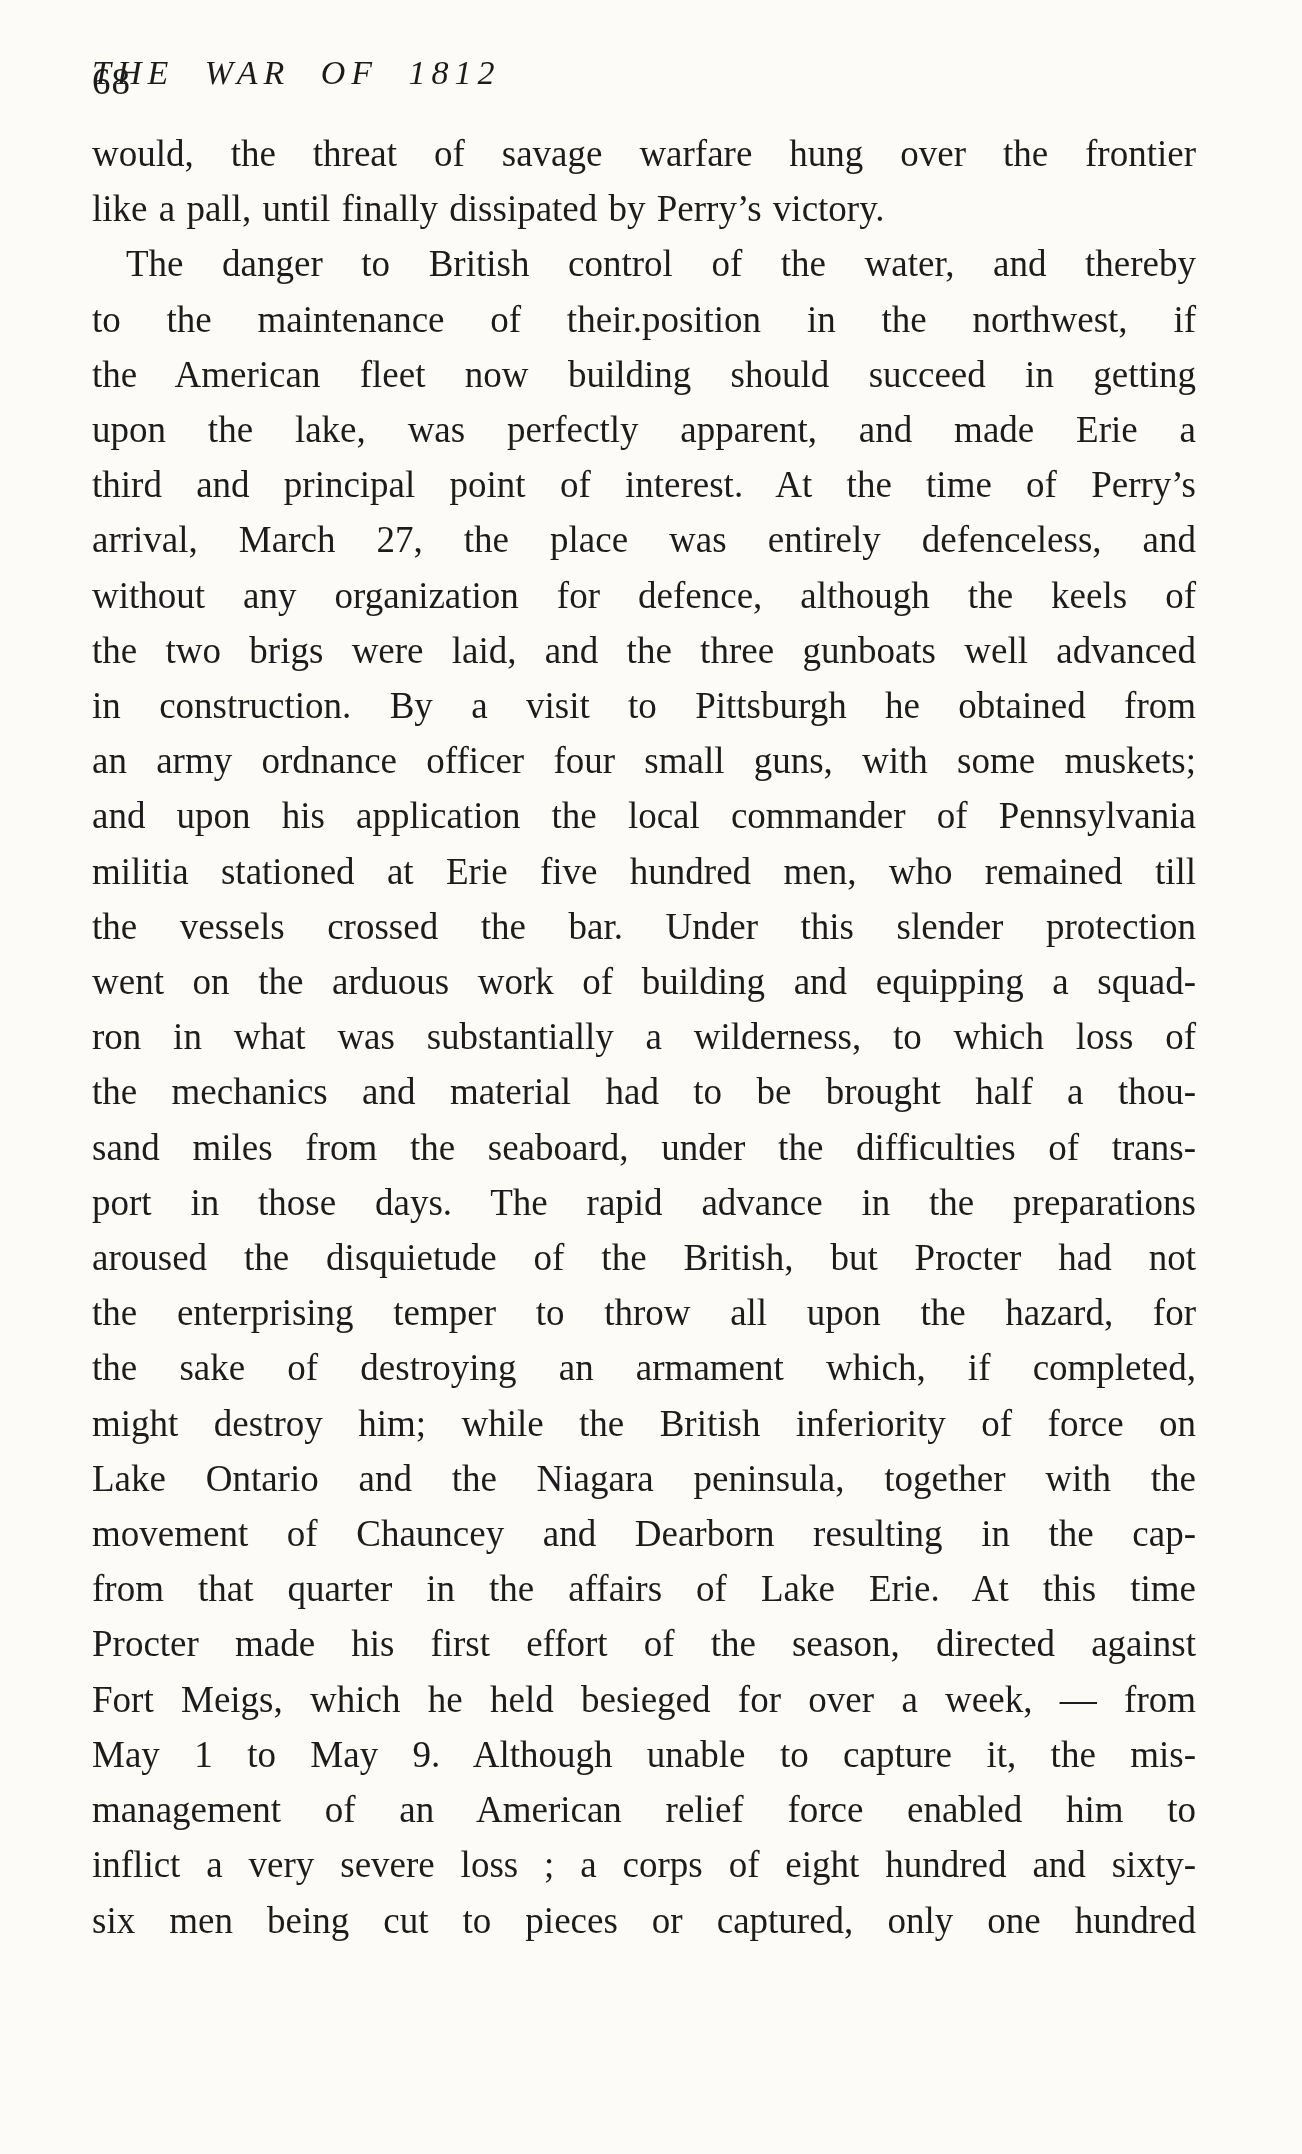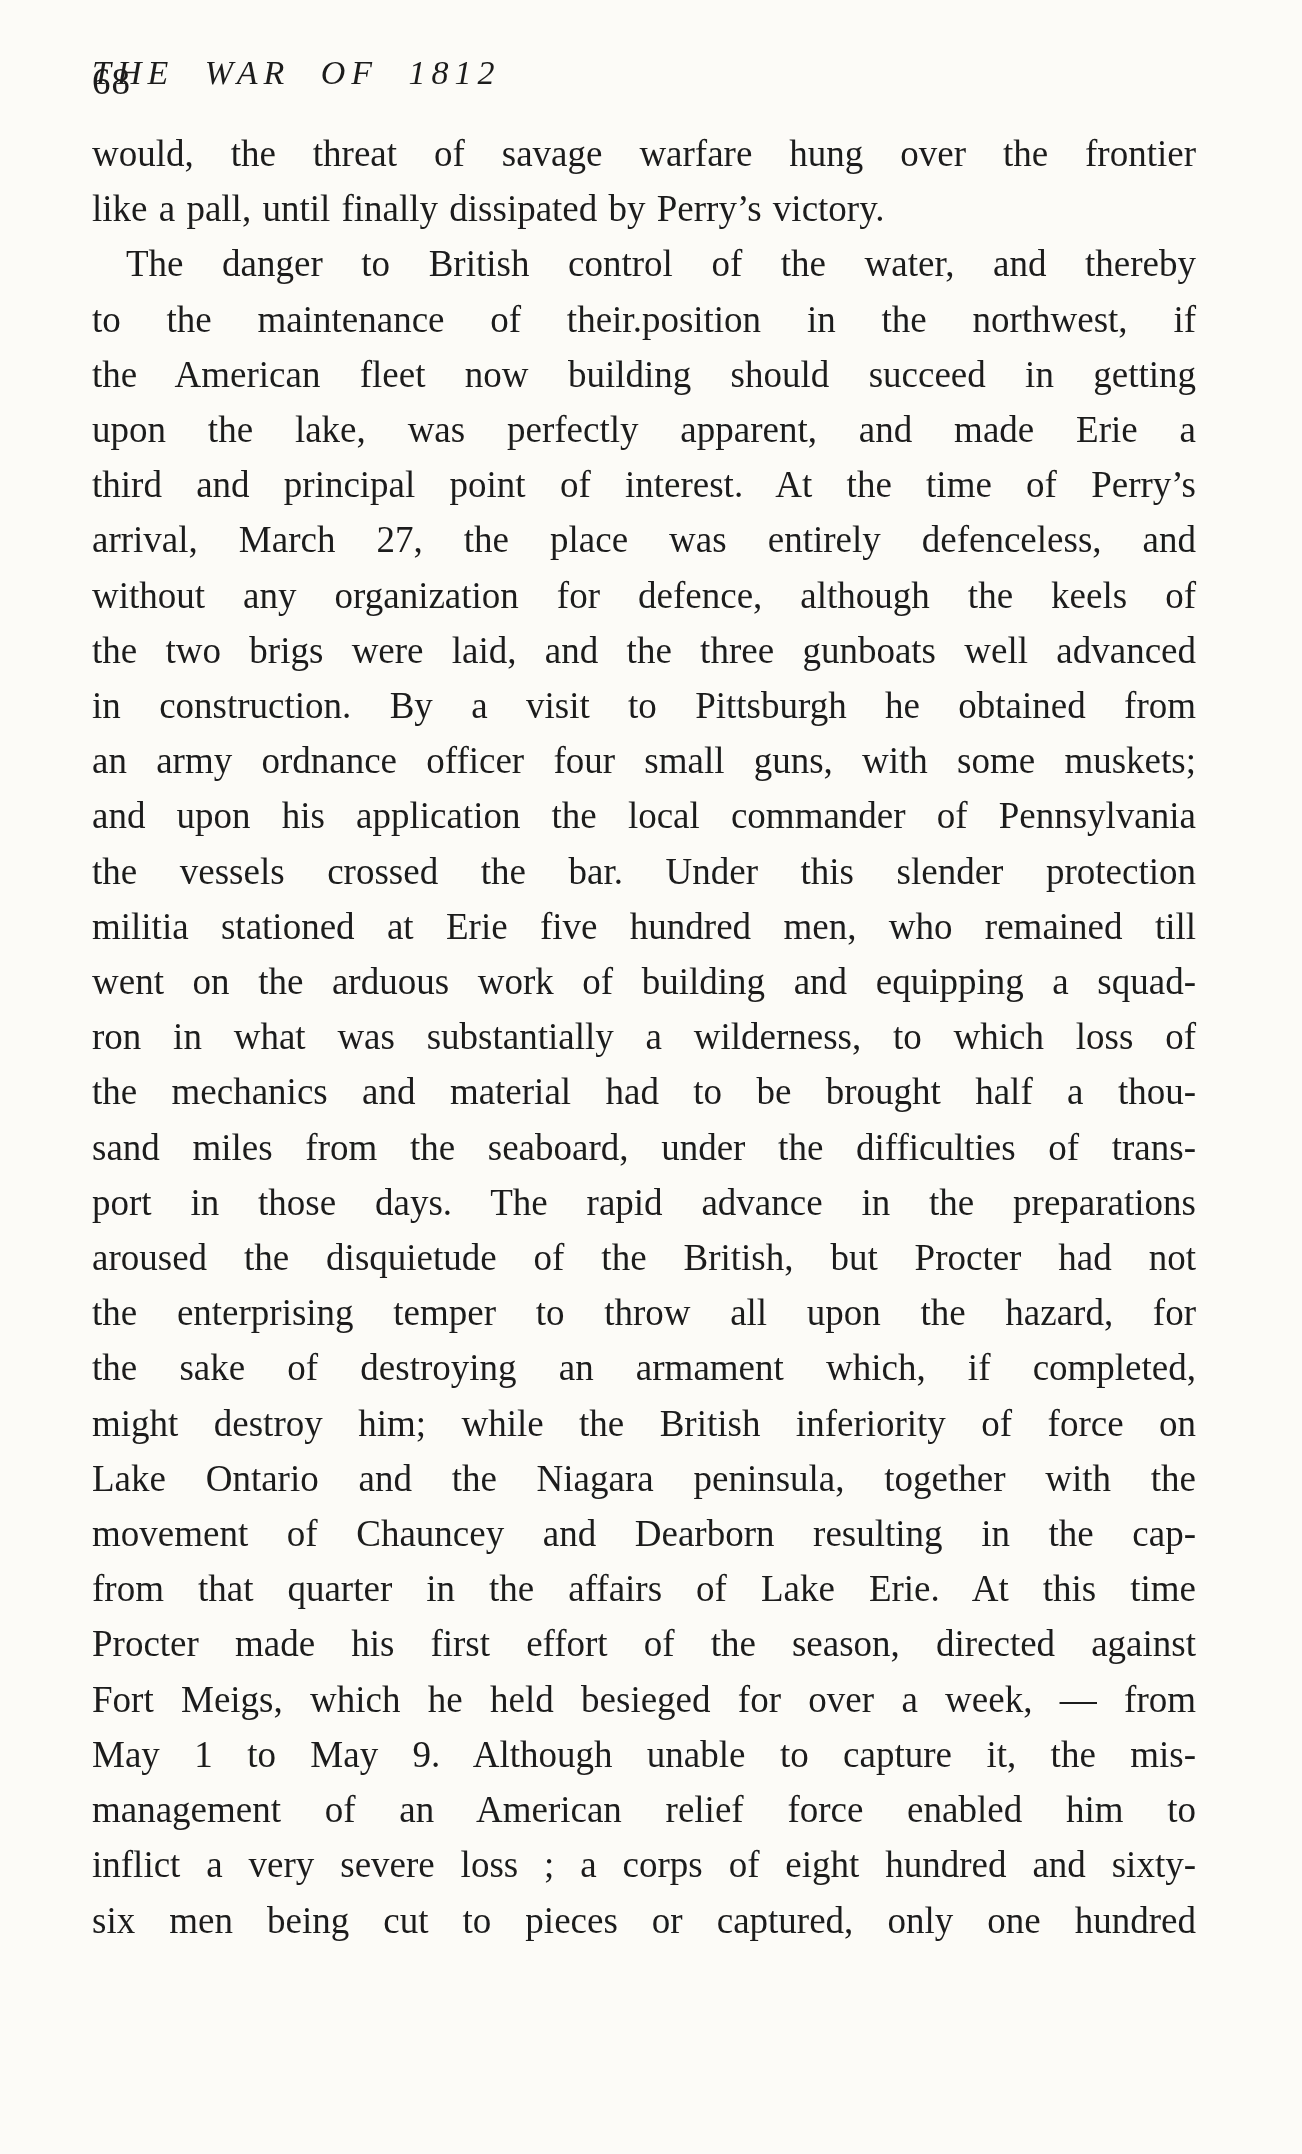--- a/index.html
+++ b/index.html
@@ -73,22 +73,22 @@
       <div class="line">to the maintenance of their.position in the northwest, if</div>
       <div class="line">the American fleet now building should succeed in getting</div>
       <div class="line">upon the lake, was perfectly apparent, and made Erie a</div>
       <div class="line">third and principal point of interest.  At the time of Perry’s</div>
       <div class="line">arrival, March 27, the place was entirely defenceless, and</div>
       <div class="line">without any organization for defence, although the keels of</div>
       <div class="line">the two brigs were laid, and the three gunboats well advanced</div>
       <div class="line">in construction.  By a visit to Pittsburgh he obtained from</div>
       <div class="line">an army ordnance officer four small guns, with some muskets;</div>
       <div class="line">and upon his application the local commander of Pennsylvania</div>
+      <div class="line">militia stationed at Erie five hundred men, who remained till</div>
       <div class="line">the vessels crossed the bar.  Under this slender protection</div>
-      <div class="line">militia stationed at Erie five hundred men, who remained till</div>
       <div class="line">went on the arduous work of building and equipping a squad-</div>
       <div class="line">ron in what was substantially a wilderness, to which loss of</div>
       <div class="line">the mechanics and material had to be brought half a thou-</div>
       <div class="line">sand miles from the seaboard, under the difficulties of trans-</div>
       <div class="line">port in those days.  The rapid advance in the preparations</div>
       <div class="line">aroused the disquietude of the British, but Procter had not</div>
       <div class="line">the enterprising temper to throw all upon the hazard, for</div>
       <div class="line">the sake of destroying an armament which, if completed,</div>
       <div class="line">might destroy him; while the British inferiority of force on</div>
       <div class="line">Lake Ontario and the Niagara peninsula, together with the</div>

